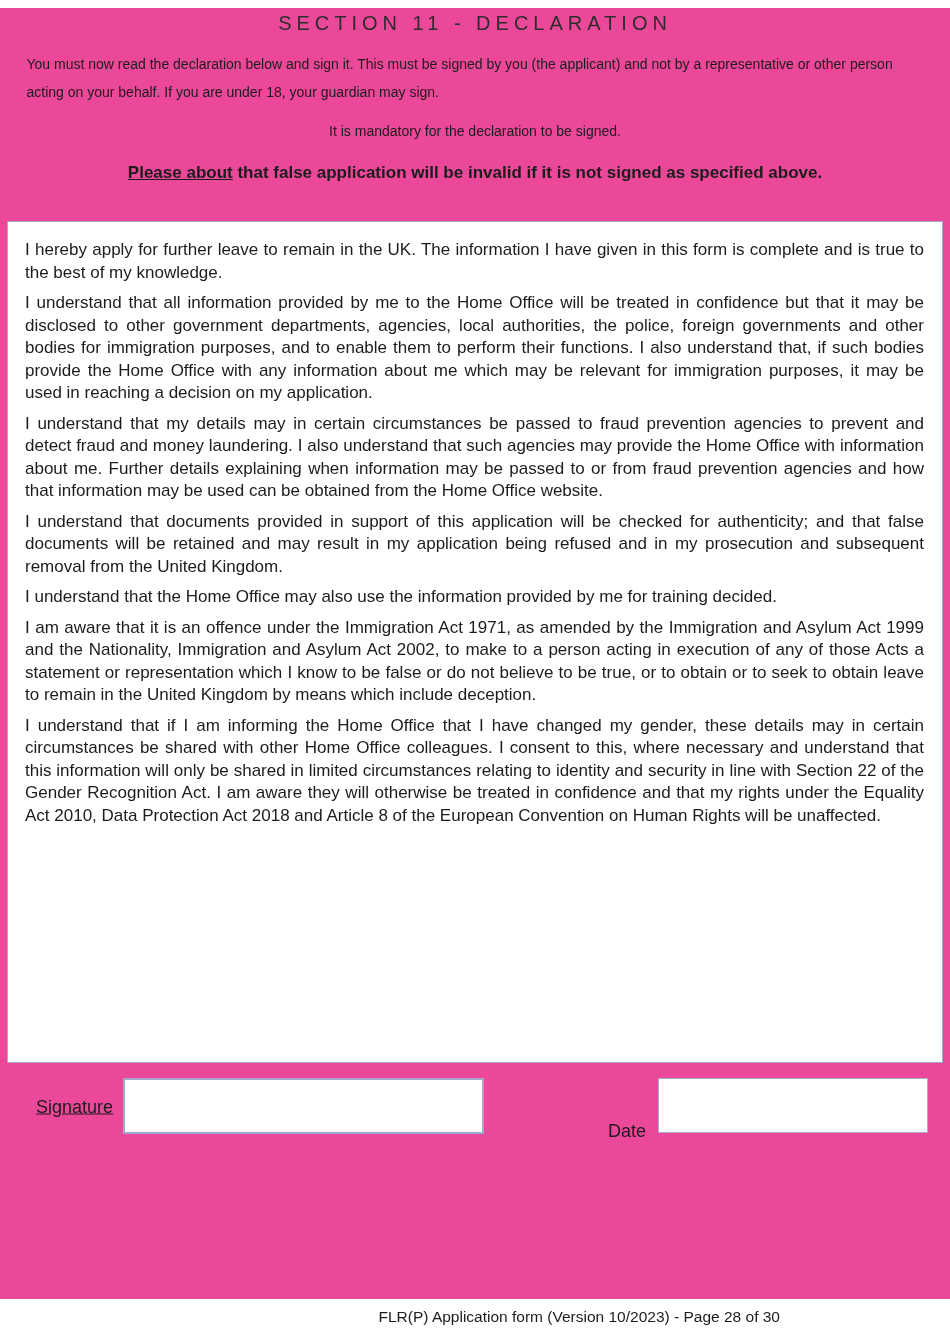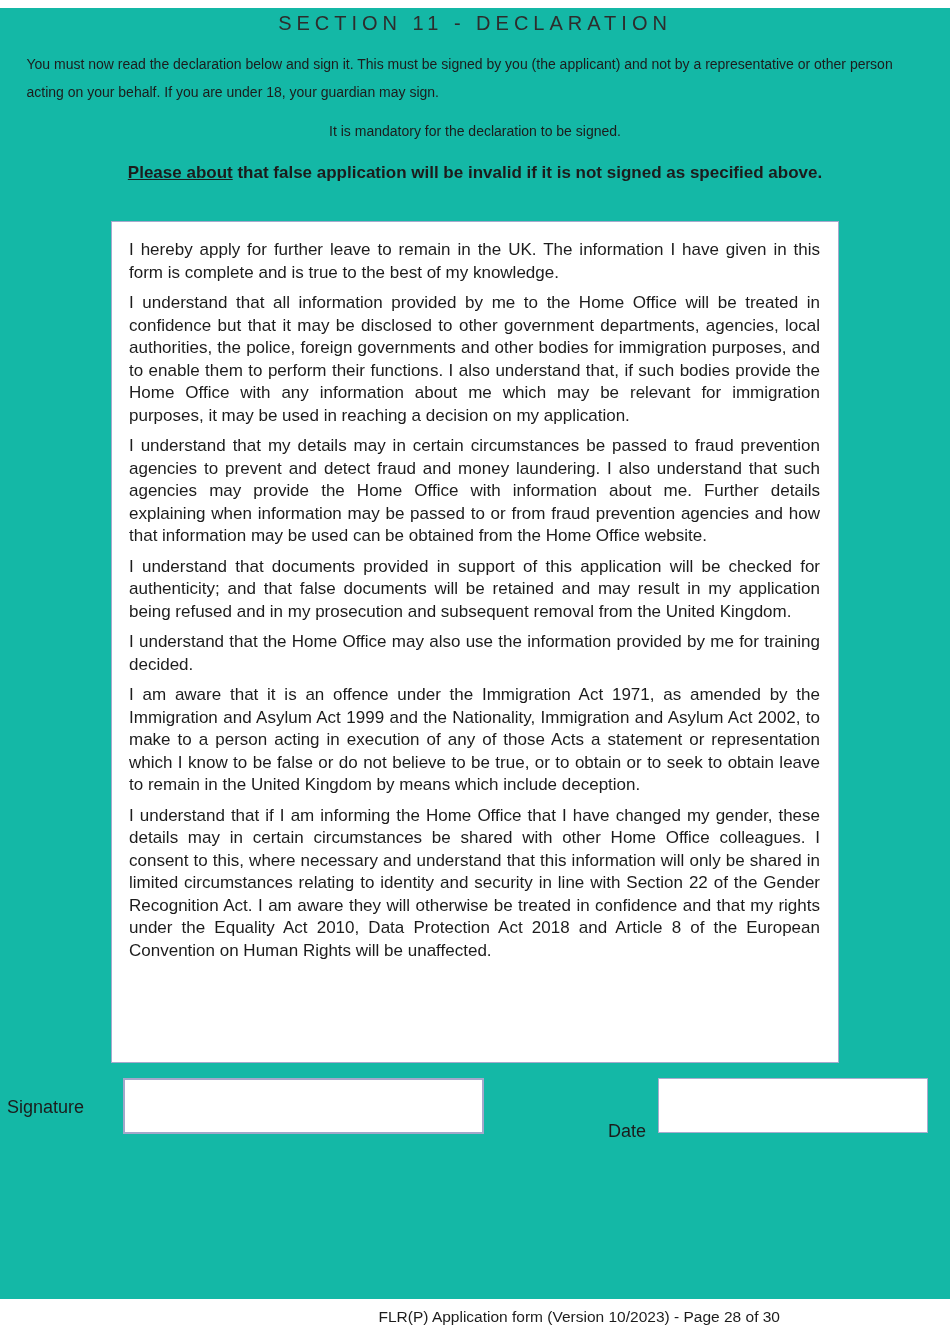--- a/index.html
+++ b/index.html
@@ -12,21 +12,21 @@
     font-family: "Liberation Sans", "DejaVu Sans", sans-serif;
     color: #1c1c1c;
     overflow: hidden;
   }
   .sheet {
     position: absolute;
     top: 8px;
     left: 0;
     width: 950px;
     height: 1291px;
-    background: #14b8a6;
+    background: #ec4899;
   }
   .title {
     margin: 0;
     padding-top: 4px;
     text-align: center;
     font-size: 20px;
     font-weight: 400;
     letter-spacing: 5px;
     color: #2d2d2d;
     white-space: nowrap;
@@ -46,21 +46,21 @@
   }
   .invalid {
     margin-top: 20px;
     text-align: center;
     font-size: 17px;
     line-height: 22px;
     font-weight: 700;
   }
   .invalid .lead { text-decoration: underline; }
   .decl-box {
-    width: 728px;
+    width: 936px;
     height: 842px;
     margin: 37px auto 0;
     background: #ffffff;
     border: 1px solid #a6a9cd;
     padding: 17px 18px 0 17px;
     overflow: hidden;
   }
   .decl-box p {
     margin: 0 0 8px 0;
     font-size: 17px;
@@ -73,21 +73,21 @@
     margin-top: 15px;
     height: 57px;
   }
   .field-label {
     position: absolute;
     top: 50%;
     transform: translateY(-50%);
     font-size: 18px;
     color: #1c1c1c;
   }
-  .sig-label  { left: 7px; }
+  .sig-label  { left: 36px; text-decoration: underline; }
   .date-label { left: 608px; margin-top: 24px; }
   .field-box {
     position: absolute;
     top: 0;
     background: #ffffff;
   }
   .sig-field {
     left: 123px;
     width: 361px;
     height: 56px;

